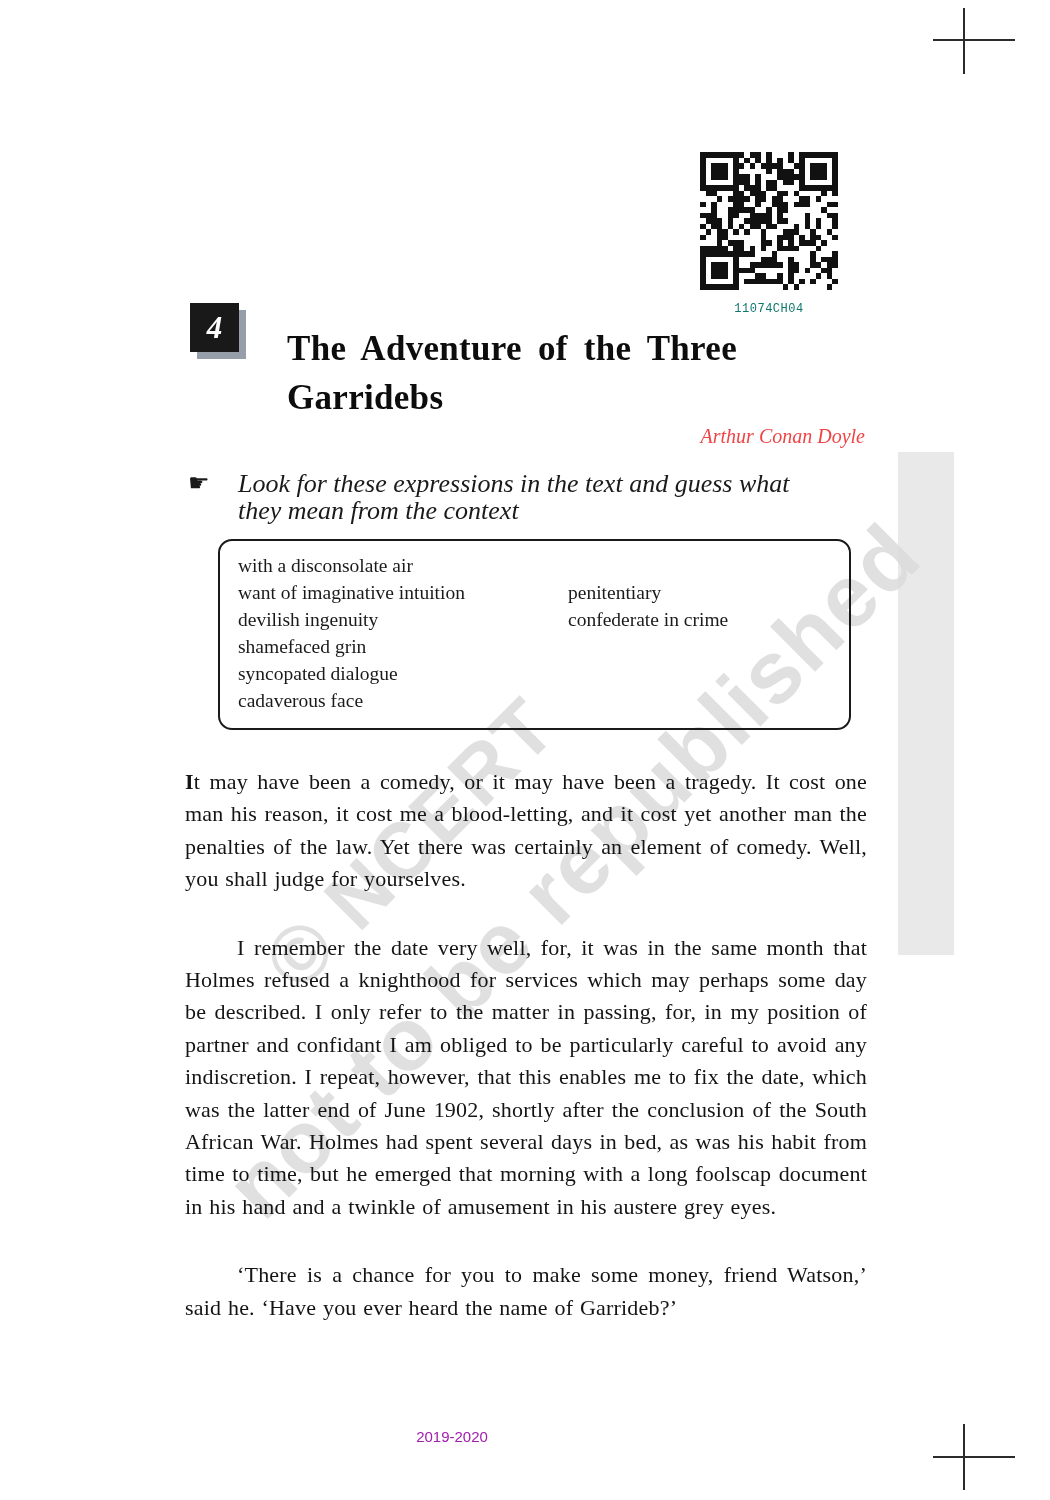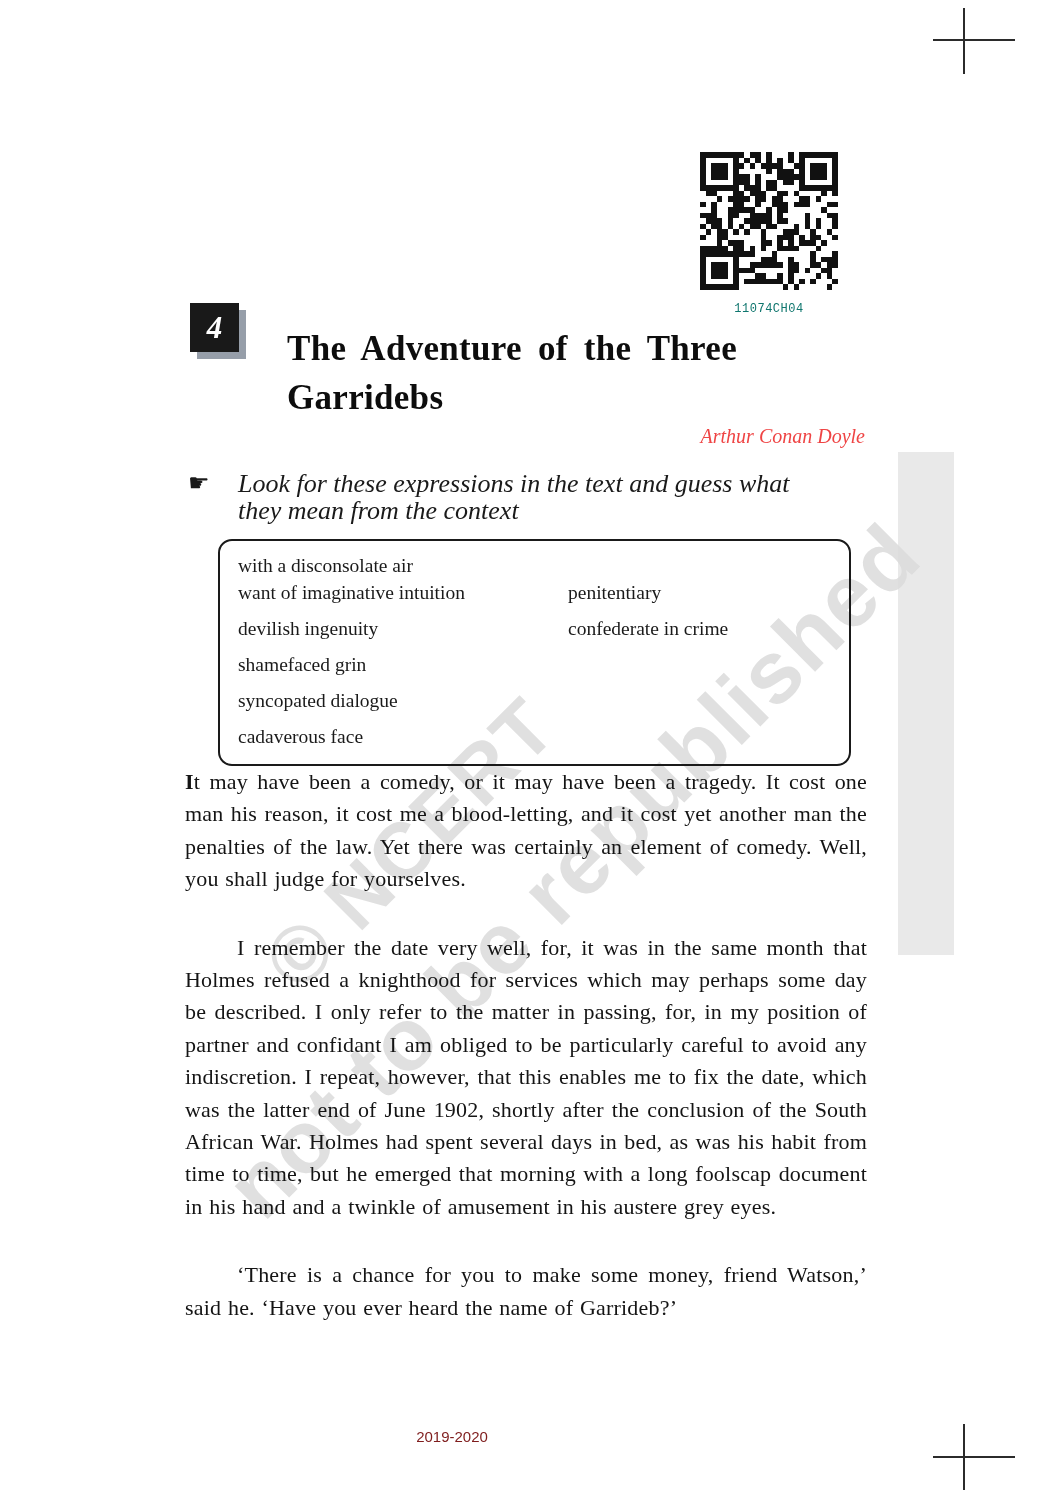--- a/index.html
+++ b/index.html
@@ -48,29 +48,29 @@
   
   .expr-box {
     position:absolute; left:218px; top:539px; width:633px; z-index:2;
     border:2px solid #1a1a1a; border-radius:14px; padding:11px 18px 14px 18px;
     font-size:19.5px; line-height:27px;
   }
   .expr-row { display:flex; }
   .expr-row .left { width:330px; flex:0 0 330px; }
   .expr-row.r1 .left { width:268px; flex:0 0 268px; }
   .expr-row .right { flex:1; }
-  .expr-row.sp { margin-top:9px; }
+  .expr-row.sp { }
   
   .body-text { position:absolute; left:185px; top:766px; width:682px; z-index:2;
     font-size:22px; line-height:32.4px; text-align:justify; letter-spacing:.2px; word-spacing:1px; color:#141414; }
   .body-text p.ind { text-indent:52px;margin-top:36px; }
   .body-text .lead { font-weight:bold; }
   
   .footer { position:absolute; left:0; top:1428px; width:904px; text-align:center; z-index:2;
-    font-family:"Liberation Sans", sans-serif; font-size:15px; color:#7f1d1d; }
+    font-family:"Liberation Sans", sans-serif; font-size:15px; color:#a21caf; }
 </style>
 </head>
 <body>
 
 <div class="page">
 
   <div class="crop" style="left:933px;top:39px;width:82px;height:2px"></div>
   <div class="crop" style="left:963px;top:8px;width:2px;height:66px"></div>
   <div class="crop" style="left:933px;top:1456px;width:82px;height:2px"></div>
   <div class="crop" style="left:963px;top:1424px;width:2px;height:66px"></div>

